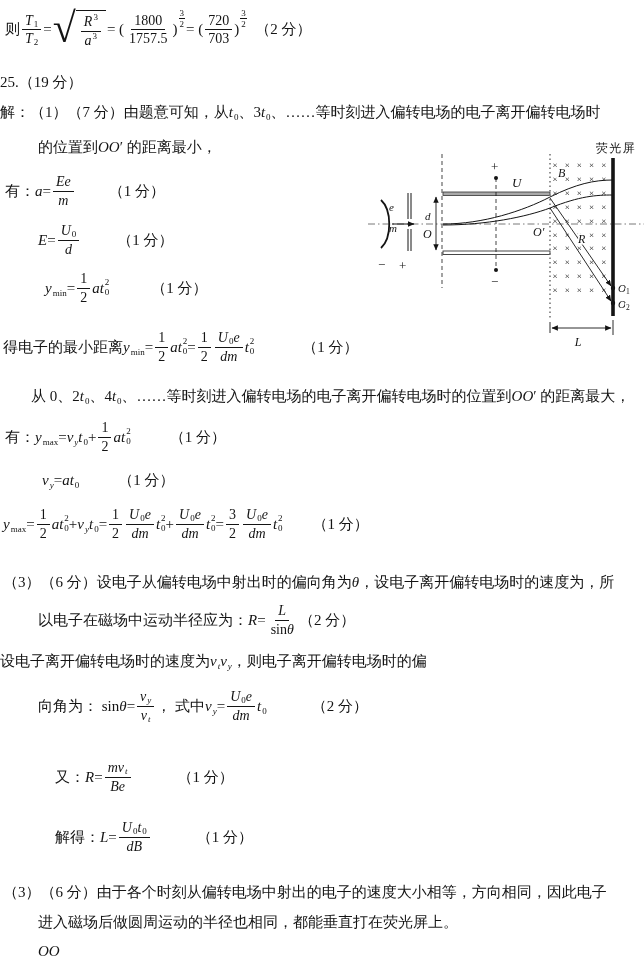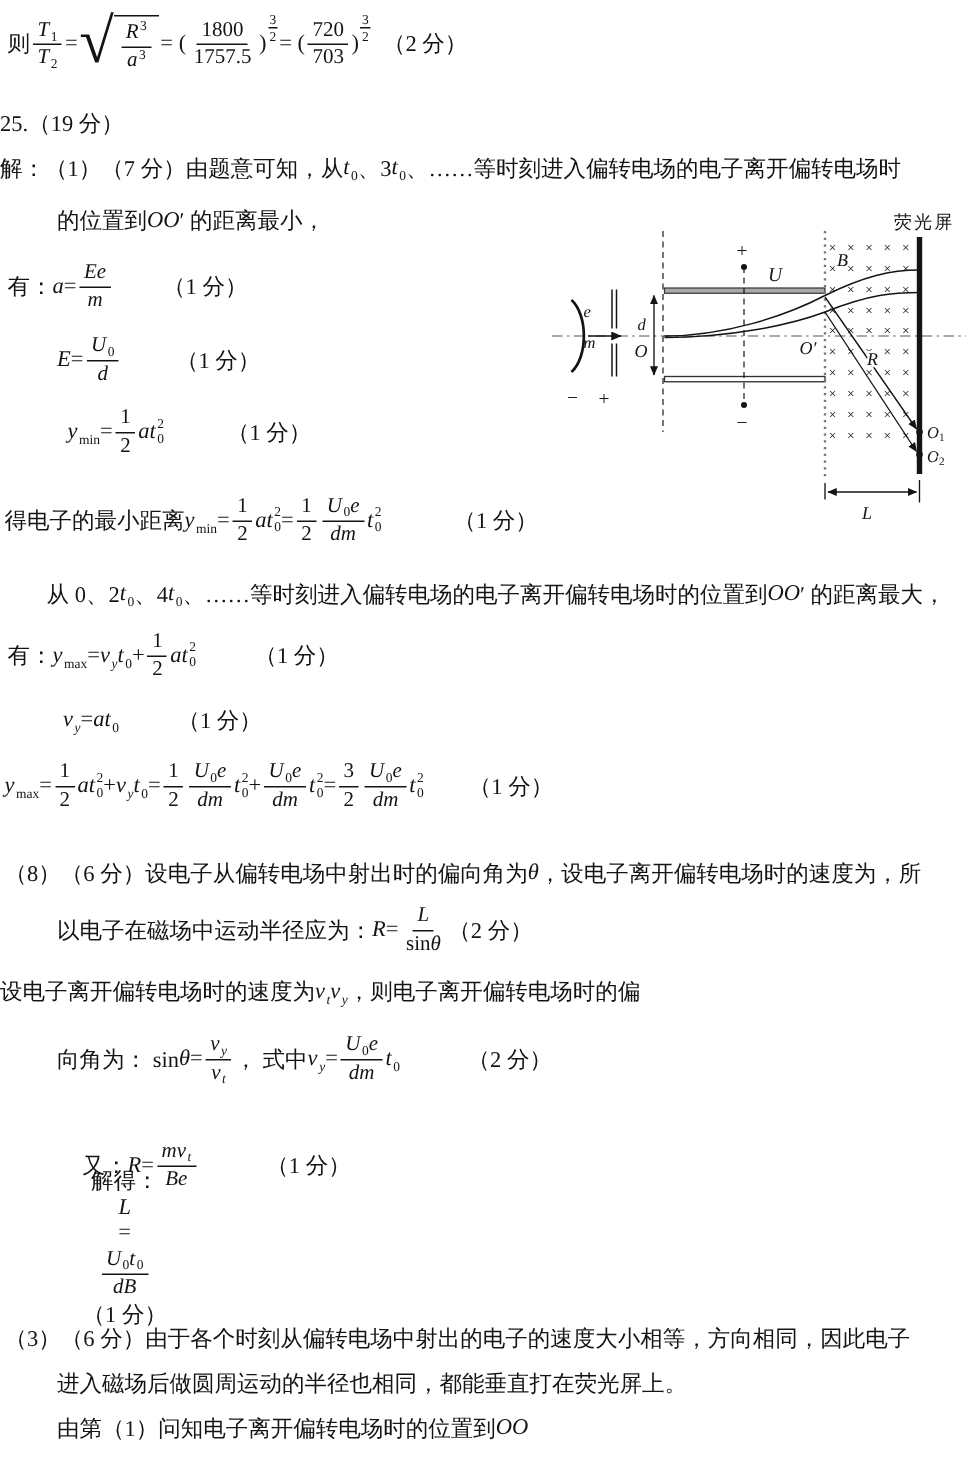--- a/index.html
+++ b/index.html
@@ -398,21 +398,21 @@
           <span class="mi">t</span>
           <span class="stk">
             <span class="mt">2</span>
             <span class="mt">0</span>
           </span>
         </span>
         <span class="gap" style="width: 2em;"></span>
         <span class="mt">（1 分）</span>
       </div>
       <div class="line" style="top: 573px; left: 3px;">
-        <span class="mt">（8）（6 分）设电子从偏转电场中射出时的偏向角为</span>
+        <span class="mt">（3）（6 分）设电子从偏转电场中射出时的偏向角为</span>
         <span class="mi">θ</span>
         <span class="mt"> ，设电子离开偏转电场时的速度为，所</span>
       </div>
       <div class="line" style="top: 602px; left: 38px;">
         <span class="mt">以电子在磁场中运动半径应为： </span>
         <span class="mi">R</span>
         <span class="mt"> = </span>
         <span class="fr">
           <span class="num">
             <span class="mi">L</span>
@@ -491,21 +491,21 @@
               <span class="ssub mi">t</span>
             </span>
           </span>
           <span class="den">
             <span class="mi">Be</span>
           </span>
         </span>
         <span class="gap" style="width: 3em;"></span>
         <span class="mt">（1 分）</span>
       </div>
-      <div class="line" style="top: 778px; left: 55px; flex-direction: column;">
+      <div class="line" style="top: 819px; left: 55px;">
         <span class="mt">解得： </span>
         <span class="mi">L</span>
         <span class="mt"> = </span>
         <span class="fr">
           <span class="num">
             <span class="grp">
               <span class="mi">U</span>
               <span class="ssub mt">0</span>
             </span>
             <span class="grp">
@@ -520,21 +520,20 @@
         <span class="gap" style="width: 3em;"></span>
         <span class="mt">（1 分）</span>
       </div>
       <div class="line" style="top: 883px; left: 3px;">
         <span class="mt">（3）（6 分）由于各个时刻从偏转电场中射出的电子的速度大小相等，方向相同，因此电子</span>
       </div>
       <div class="line" style="top: 913px; left: 38px;">
         <span class="mt">进入磁场后做圆周运动的半径也相同，都能垂直打在荧光屏上。</span>
       </div>
       <div class="line" style="top: 943px; left: 38px;">
-        <span class="mt">由第（1）问知电子离开偏转电场时的位置到 </span>
         <span class="mi">OO</span>
       </div>
     </div>
 
   <div id="diagram">
     <svg viewBox="0 0 276 212" width="276" height="212">
       <defs>
         <marker id="ah" markerWidth="8" markerHeight="6" refX="6.5" refY="3" orient="auto-start-reverse">
           <path d="M0,0L7,3L0,6Z" fill="#141414"></path>
         </marker>

